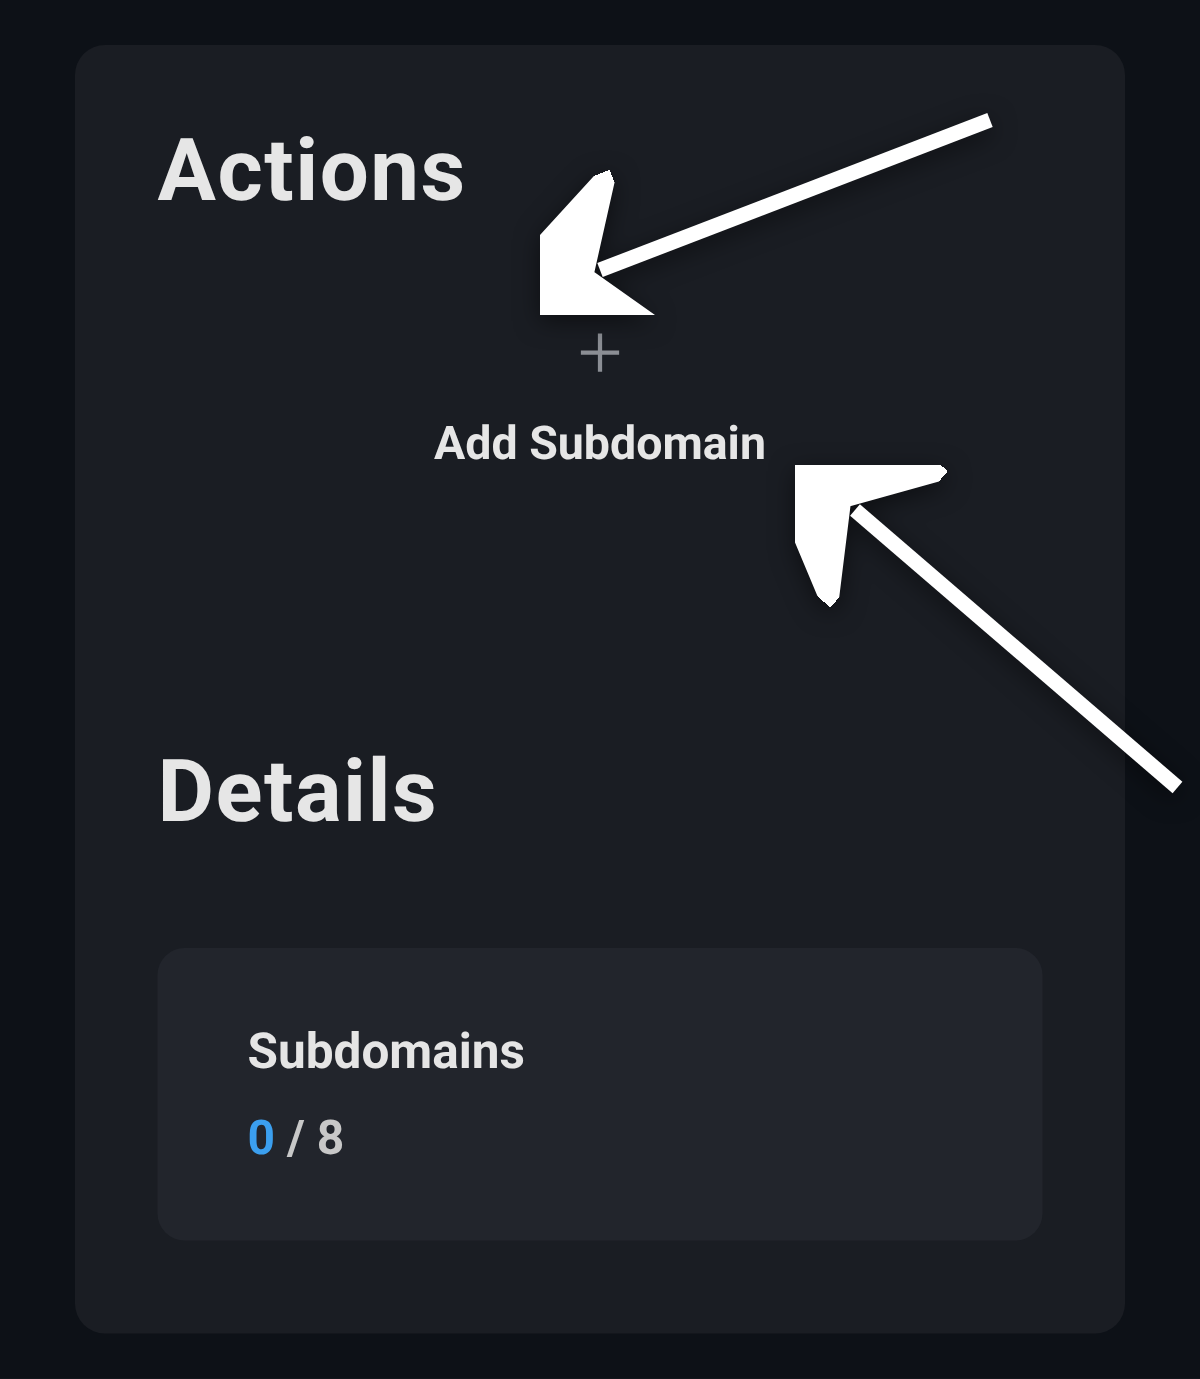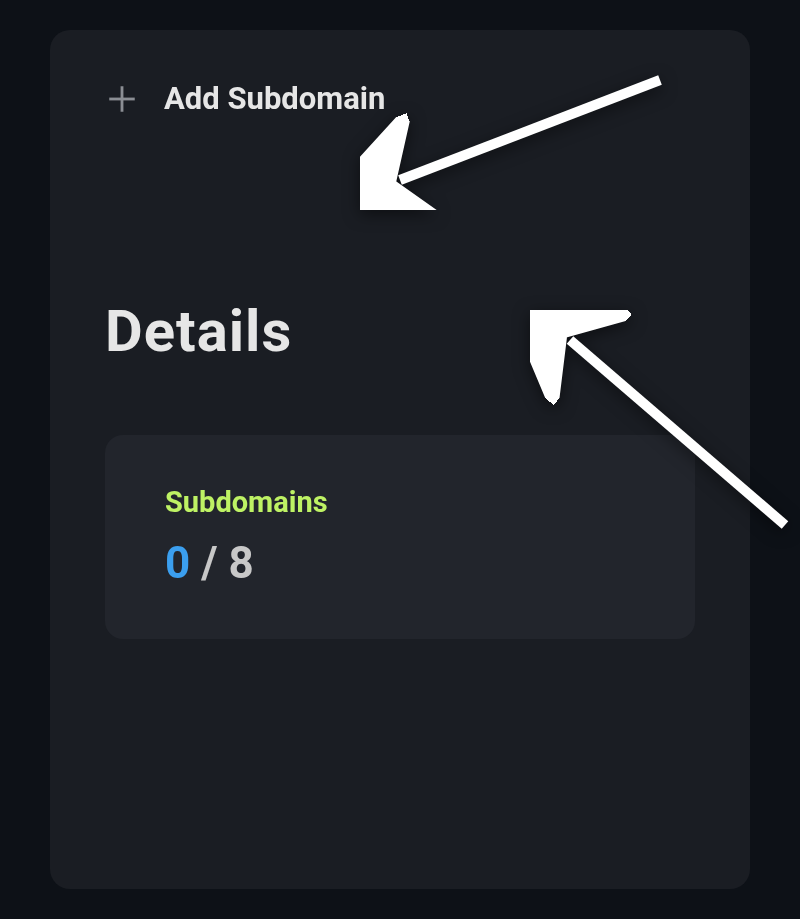--- a/index.html
+++ b/index.html
@@ -30,20 +30,21 @@
       letter-spacing: 1px;
     }
     .section-title.details {
       margin-top: 180px;
     }
     .action-row {
       display: flex;
       align-items: center;
       gap: 25px;
       cursor: pointer;
+      flex-direction: column;
     }
     .plus-icon {
       width: 34px;
       height: 34px;
       display: flex;
       align-items: center;
       justify-content: center;
     }
     .plus-icon svg {
       width: 34px;
@@ -54,27 +55,27 @@
       font-weight: 700;
       color: #e6e6e6;
     }
     .detail-card {
       background: #22252c;
       border-radius: 18px;
       padding: 50px 60px;
       margin-top: 10px;
     }
     .detail-label {
-      font-size: 29px;
+      font-size: 33px;
       font-weight: 700;
-      color: #bef264;
+      color: #e5e5e5;
       margin-bottom: 18px;
     }
     .detail-value {
-      font-size: 44px;
+      font-size: 32px;
       font-weight: 700;
       color: #c8c8c8;
     }
     .detail-value .current {
       color: #3b9fef;
     }
     .arrow {
       position: absolute;
       filter: drop-shadow(0 4px 8px rgba(0,0,0,0.5));
     }
@@ -85,20 +86,21 @@
     .arrow-2 {
       top: 280px;
       left: 480px;
     }
   </style>
 </head>
 <body>
 
 <div class="panel">
 
+  <h2 class="section-title">Actions</h2>
 
   <div class="action-row">
     <span class="plus-icon">
       <svg viewBox="0 0 24 24" fill="none" stroke="#8b8e94" stroke-width="2">
         <line x1="12" y1="3" x2="12" y2="21"></line>
         <line x1="3" y1="12" x2="21" y2="12"></line>
       </svg>
     </span>
     <span class="action-label">Add Subdomain</span>
   </div>

